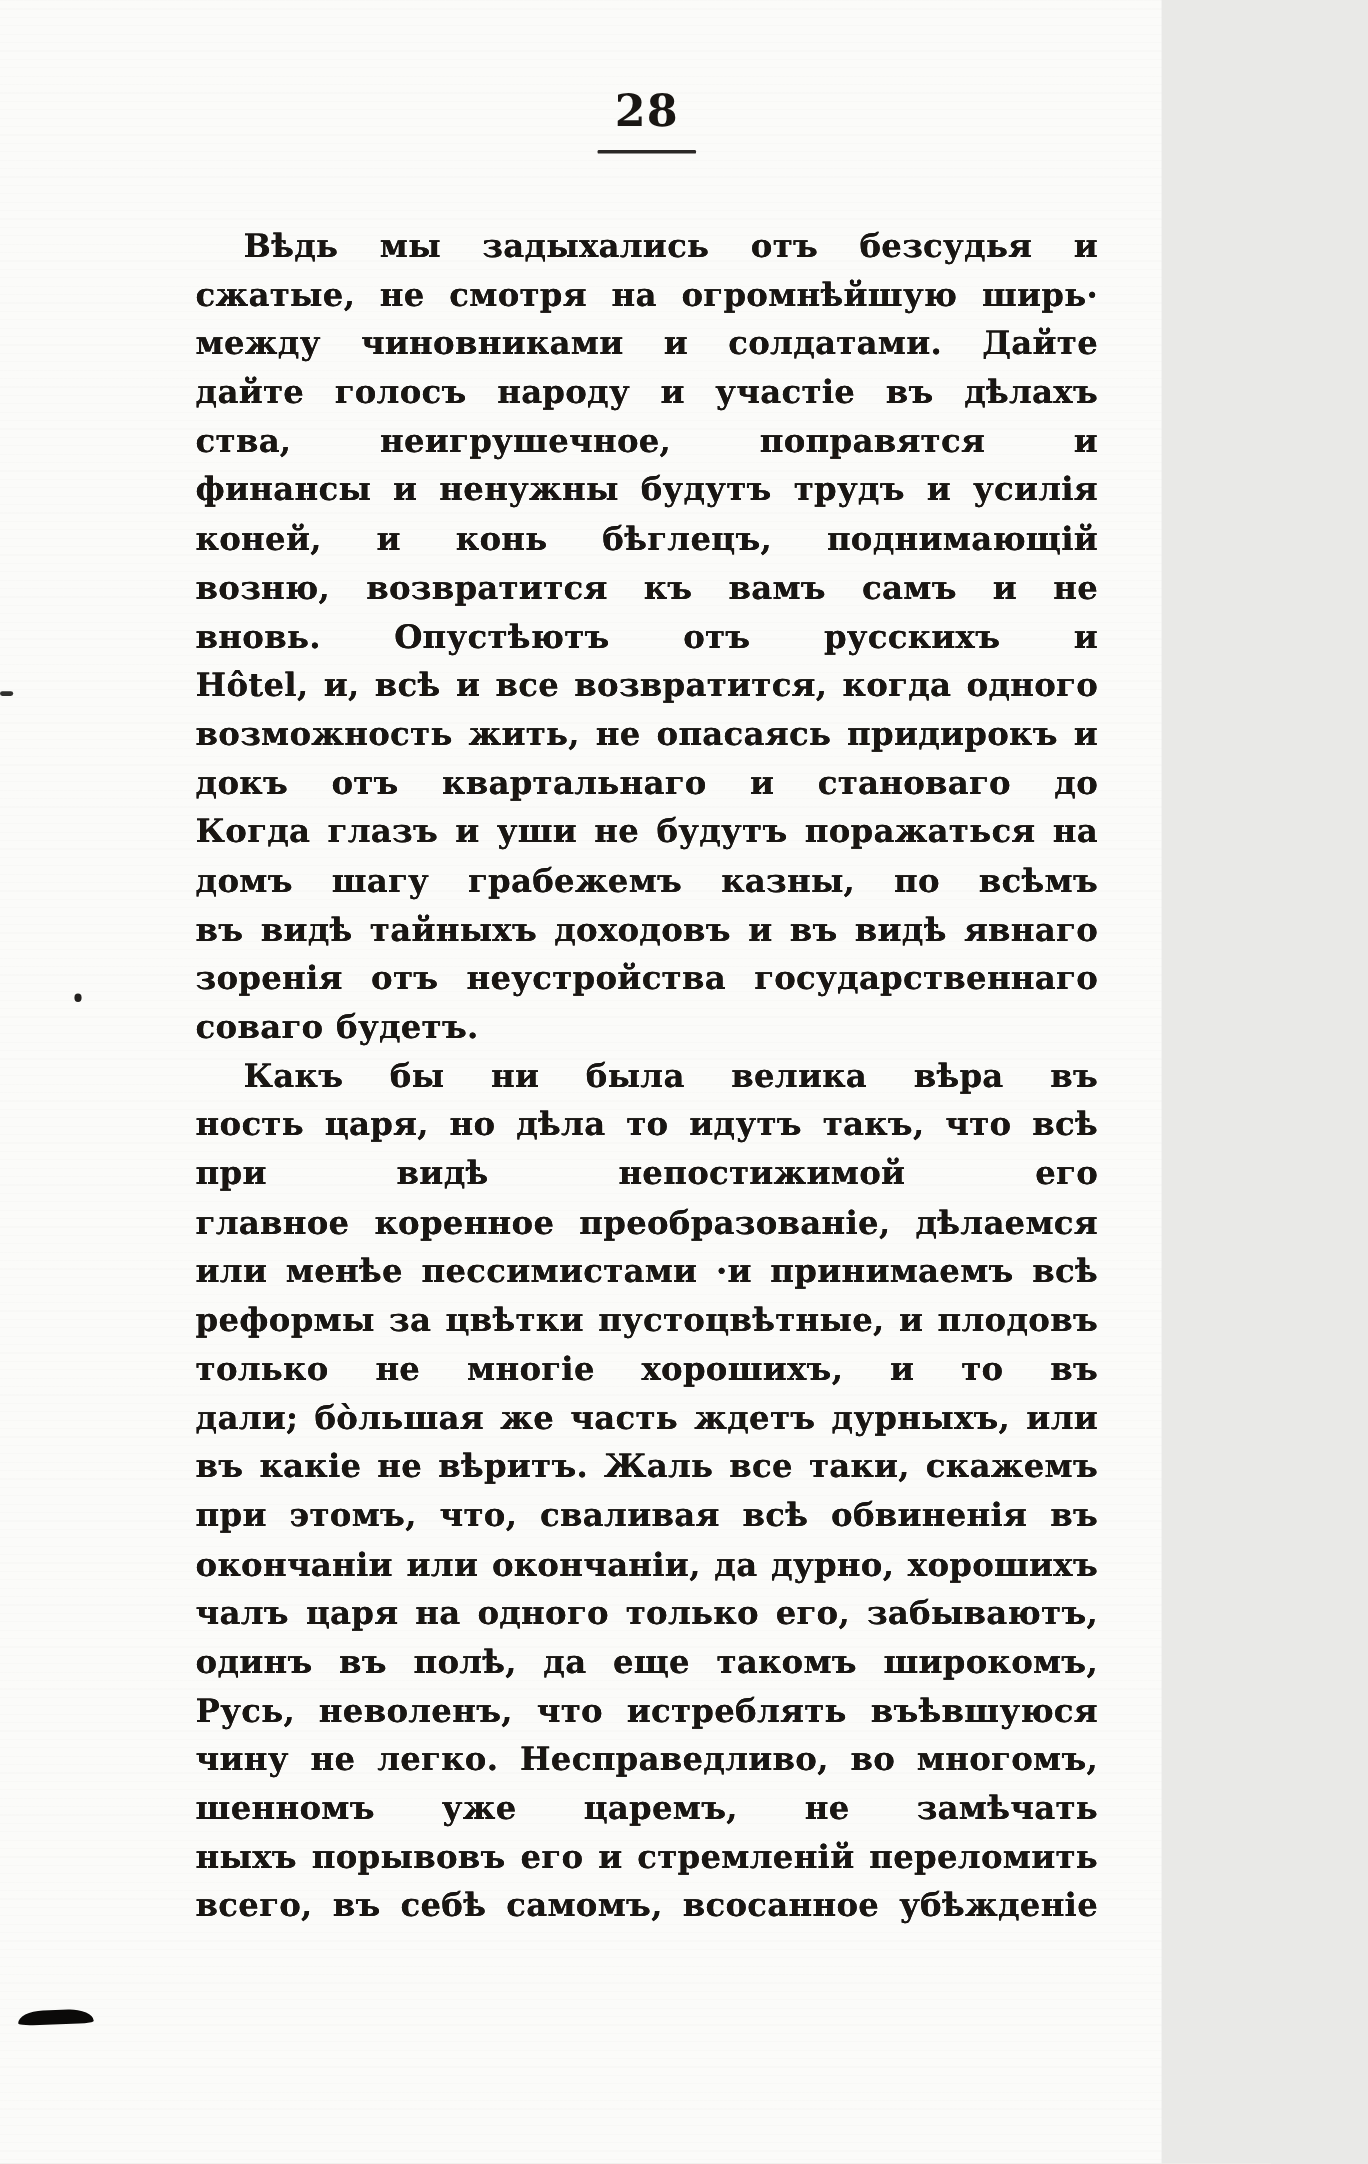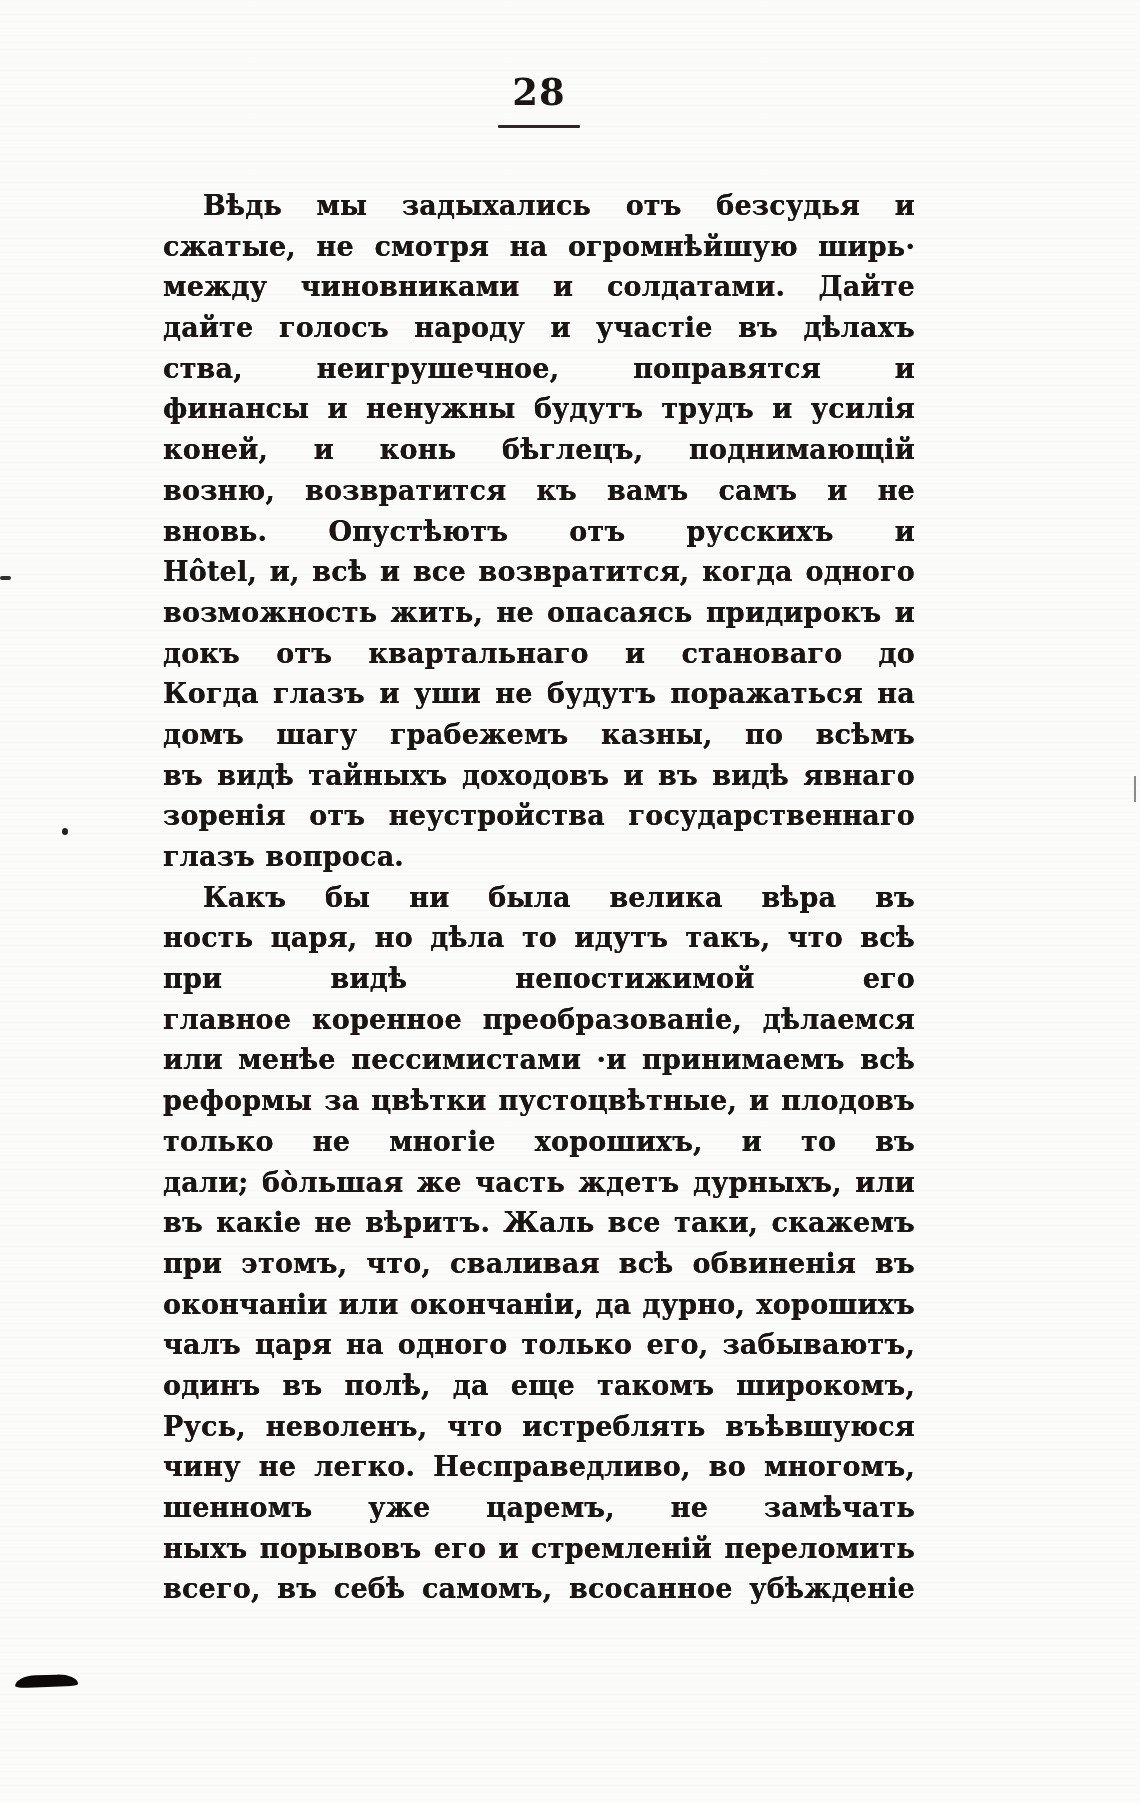--- a/index.html
+++ b/index.html
@@ -2,21 +2,21 @@
 <html style="--paper: #fbfbf9; --ink: #191613;"><head>
 <meta charset="utf-8">
 <style>
   html, body {
     margin: 0;
     padding: 0;
     background: #e9e9e7;
   }
   .page {
     position: relative;
-    width: 1140px;
+    width: 968px;
     height: 1803px;
     margin: 0;
     background:
       repeating-linear-gradient(
         to bottom,
         rgba(0,0,0,0.012) 0px,
         rgba(0,0,0,0.012) 1px,
         rgba(0,0,0,0) 1px,
         rgba(0,0,0,0) 7px
       ),
@@ -128,21 +128,21 @@
         <div class="line">коней, и конь бѣглецъ, поднимающій настоящую</div>
         <div class="line">возню, возвратится къ вамъ самъ и не убѣжитъ</div>
         <div class="line">вновь. Опустѣютъ отъ русскихъ и заграничные</div>
         <div class="line">Hôtel, и, всѣ и все возвратится, когда одного</div>
         <div class="line">возможность жить, не опасаясь придирокъ и напа-</div>
         <div class="line">докъ отъ квартальнаго и становаго до Муравьева.</div>
         <div class="line">Когда глазъ и уши не будутъ поражаться на каж-</div>
         <div class="line">домъ шагу грабежемъ казны, по всѣмъ вѣдомствамъ,</div>
         <div class="line">въ видѣ тайныхъ доходовъ и въ видѣ явнаго раз-</div>
         <div class="line">зоренія отъ неустройства государственнаго финан-</div>
-        <div class="line para-end">глазъ вопроса.</div>
+        <div class="line para-end">соваго будетъ.</div>
       </div>
       <div class="para">
         <div class="line indent">Какъ бы ни была велика вѣра въ благонамѣрен-</div>
         <div class="line">ность царя, но дѣла то идутъ такъ, что всѣ мы</div>
         <div class="line">при видѣ непостижимой его нерѣшительности на</div>
         <div class="line">главное коренное преобразованіе, дѣлаемся болѣе</div>
         <div class="line">или менѣе пессимистами ·и принимаемъ всѣ новыя</div>
         <div class="line">реформы за цвѣтки пустоцвѣтные, и плодовъ ждутъ</div>
         <div class="line">только не многіе хорошихъ, и то въ безконечной</div>
         <div class="line">дали; бо̀льшая же часть ждетъ дурныхъ, или ни</div>

